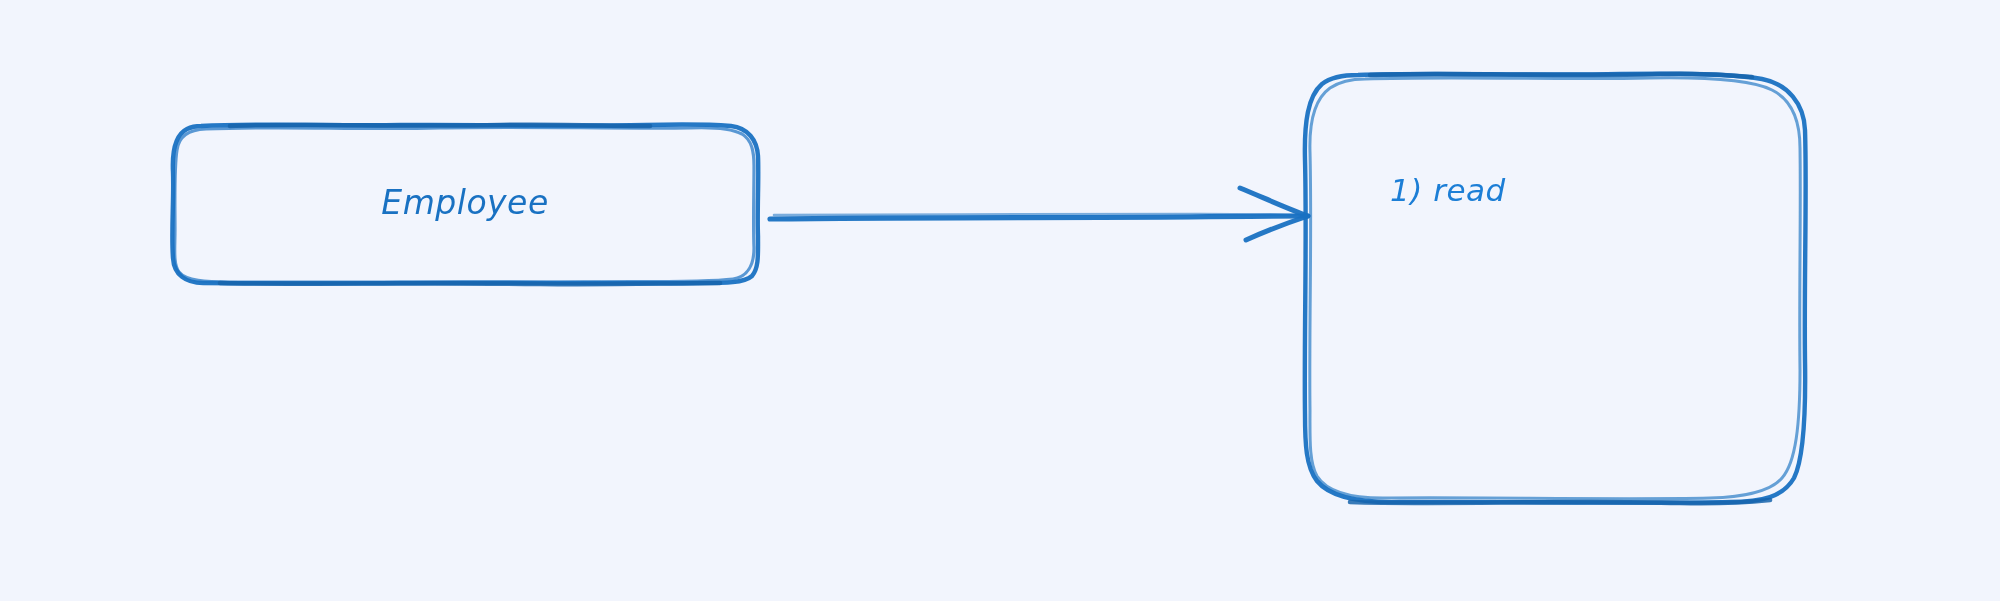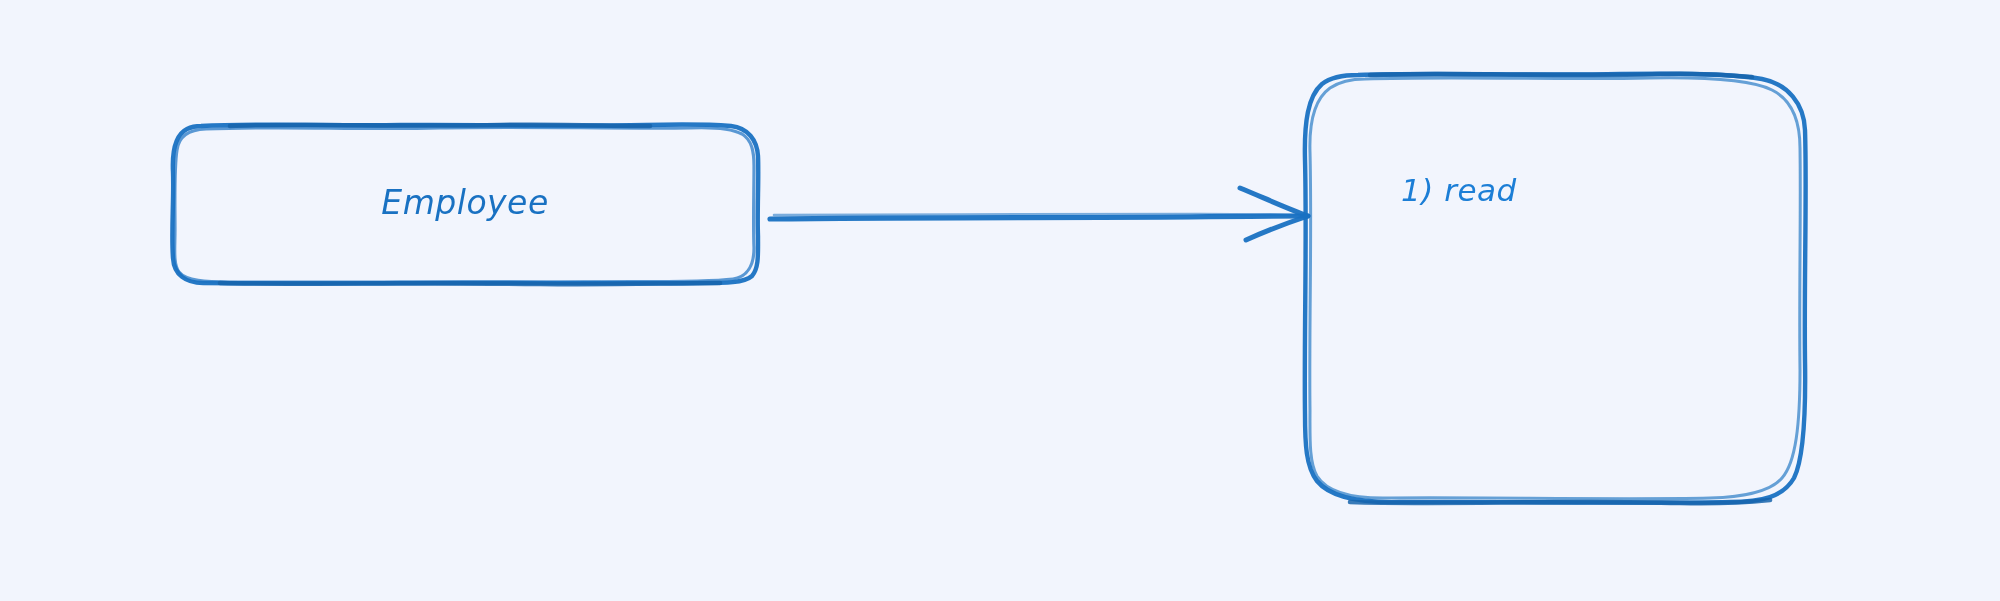--- a/index.html
+++ b/index.html
@@ -50,21 +50,20 @@
     line-height: 42px;
     color: #1971c2;
   }
   #read-label {
     left: 1390px;
     top: 170px;
     font-size: 31px;
     line-height: 40px;
     text-align: left;
     color: #1c7ed6;
-    margin-left: 11px;
   }
 </style>
 </head>
 <body>
 
 <div id="canvas-root">
 
   <svg id="scene-svg" viewBox="0 0 2000 601" xmlns="http://www.w3.org/2000/svg">
 
     <g>

